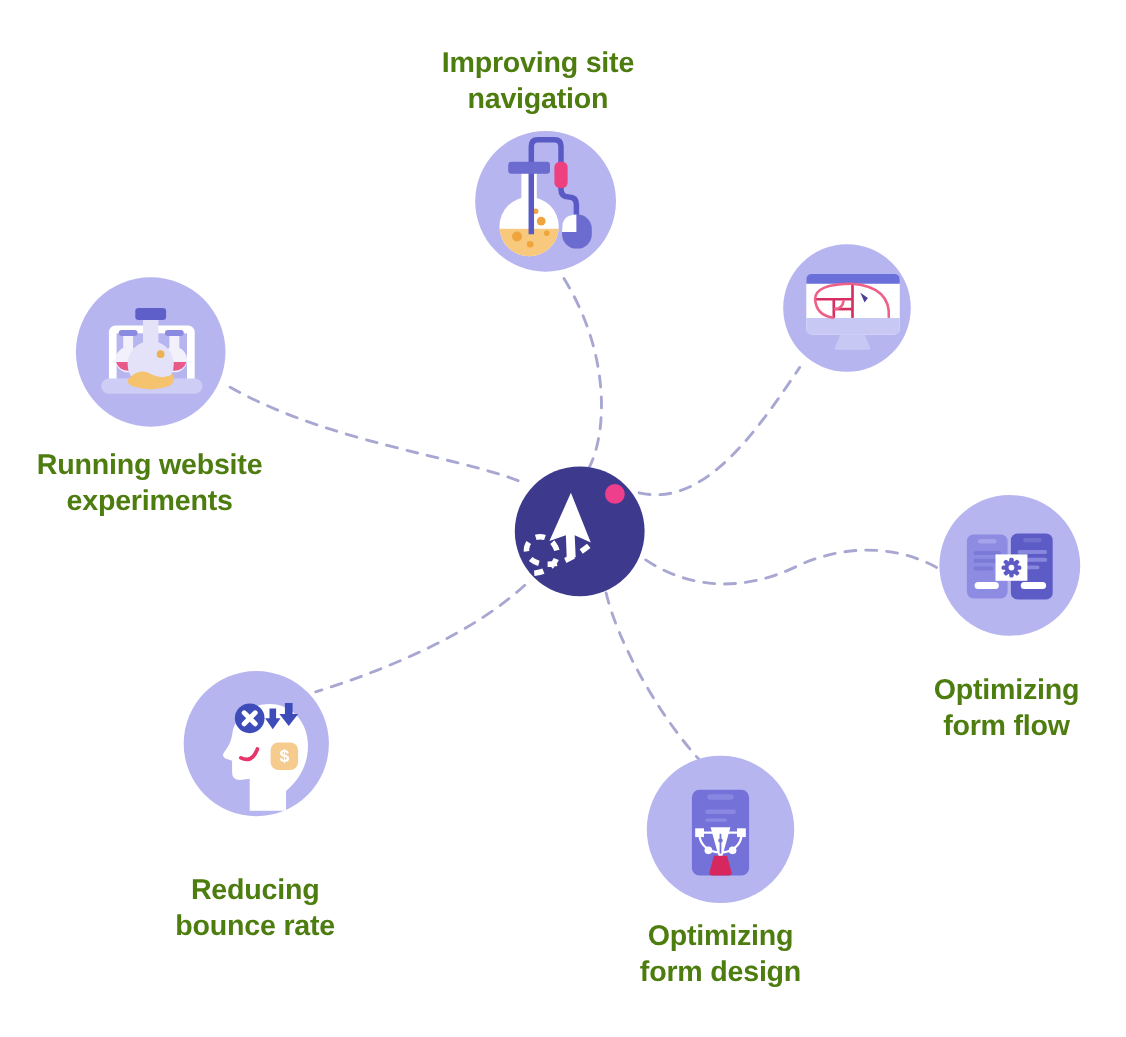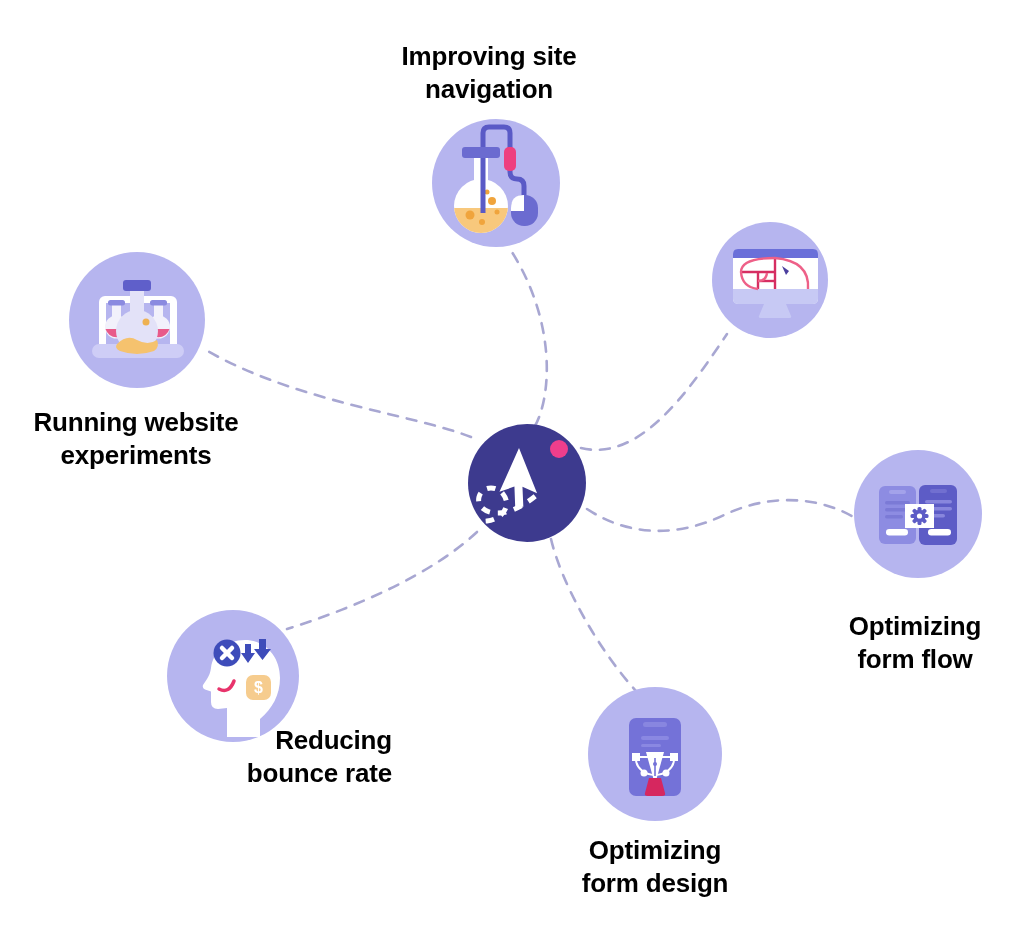--- a/index.html
+++ b/index.html
@@ -13,21 +13,21 @@
   .diagram-svg{position:absolute;left:0;top:0;}
   .node-label{
     position:absolute;
     width:320px;
     transform:translateX(-50%);
     text-align:center;
     font-weight:700;
     font-size:26px;
     line-height:33px;
     letter-spacing:-0.2px;
-    color:#000000;
+    color:#4d7c0f;
     white-space:pre-line;
   }
 </style>
 </head>
 <body>
 
 <div class="stage">
 
   <svg class="diagram-svg" width="1024" height="943" viewBox="0 0 1024 943">
 
@@ -224,19 +224,19 @@
   <div class="node-label" style="left:489px; top:40px;">Improving site
 navigation</div>
 
 
   <div class="node-label" style="left:915px; top:610px;">Optimizing
 form flow</div>
 
   <div class="node-label" style="left:655px; top:834px;">Optimizing
 form design</div>
 
-  <div class="node-label" style="left:232px; top:724px;text-align:right;">Reducing
+  <div class="node-label" style="left:232px; top:792px;">Reducing
 bounce rate</div>
 
   <div class="node-label" style="left:136px; top:406px;">Running website
 experiments</div>
 
 </div>
 
 </body></html>

